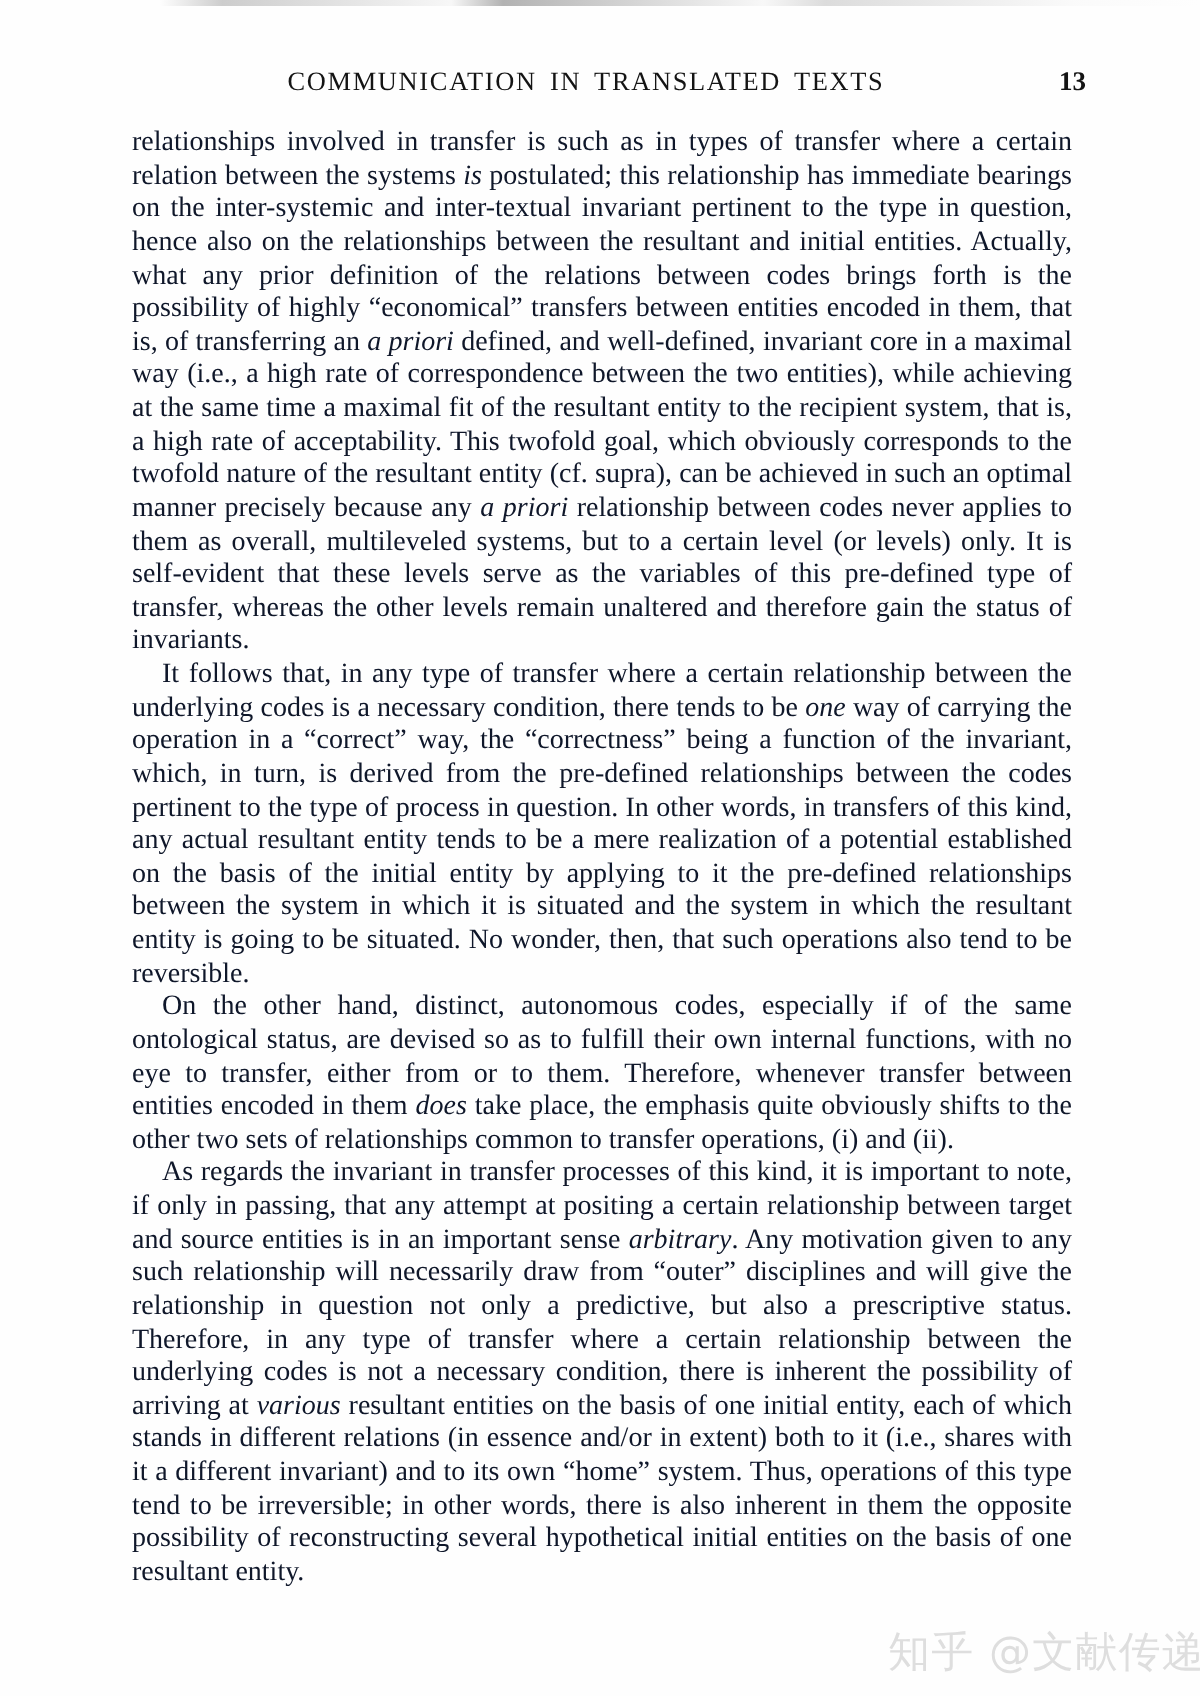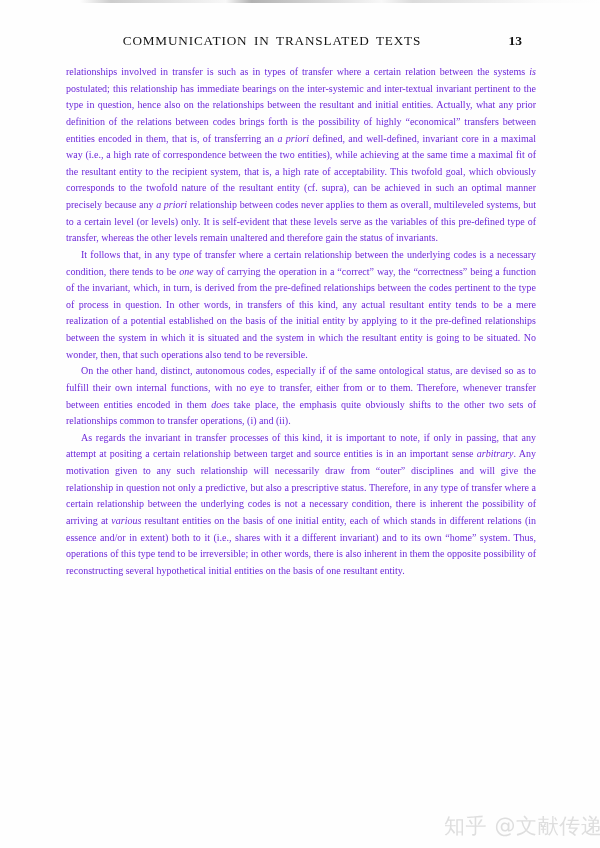--- a/index.html
+++ b/index.html
@@ -27,21 +27,21 @@
         rgba(232,232,232,0.3) 28%,
         rgba(170,170,170,0.9) 33%,
         rgba(236,236,236,0.35) 58%,
         rgba(205,205,205,0.7) 64%,
         rgba(240,240,240,0.25) 88%,
         rgba(250,250,250,0) 100%);
   }
   #running-head {
     position: absolute;
     top: 33px;
-    left: 52px;
+    left: 73px;
     width: 470px;
     height: 20px;
   }
   #head-title {
     position: absolute;
     left: 0;
     width: 440px;
     text-align: center;
     font-size: 13.2px;
     letter-spacing: 0.85px;
@@ -55,25 +55,25 @@
     top: 0;
     font-size: 13.5px;
     color: #141414;
     font-weight: bold;
   }
   #body-text {
     position: absolute;
     top: 64px;
     left: 66px;
     width: 470px;
-    font-size: 10px;
+    font-size: 14px;
     line-height: 16.62px;
     text-align: justify;
     text-justify: inter-word;
-    color: #6d28d9;
+    color: #0f172a;
   }
   #body-text p {
     margin: 0;
     text-indent: 15px;
     -webkit-hyphens: none;
     hyphens: none;
   }
   #body-text p.first {
     text-indent: 0;
   }

